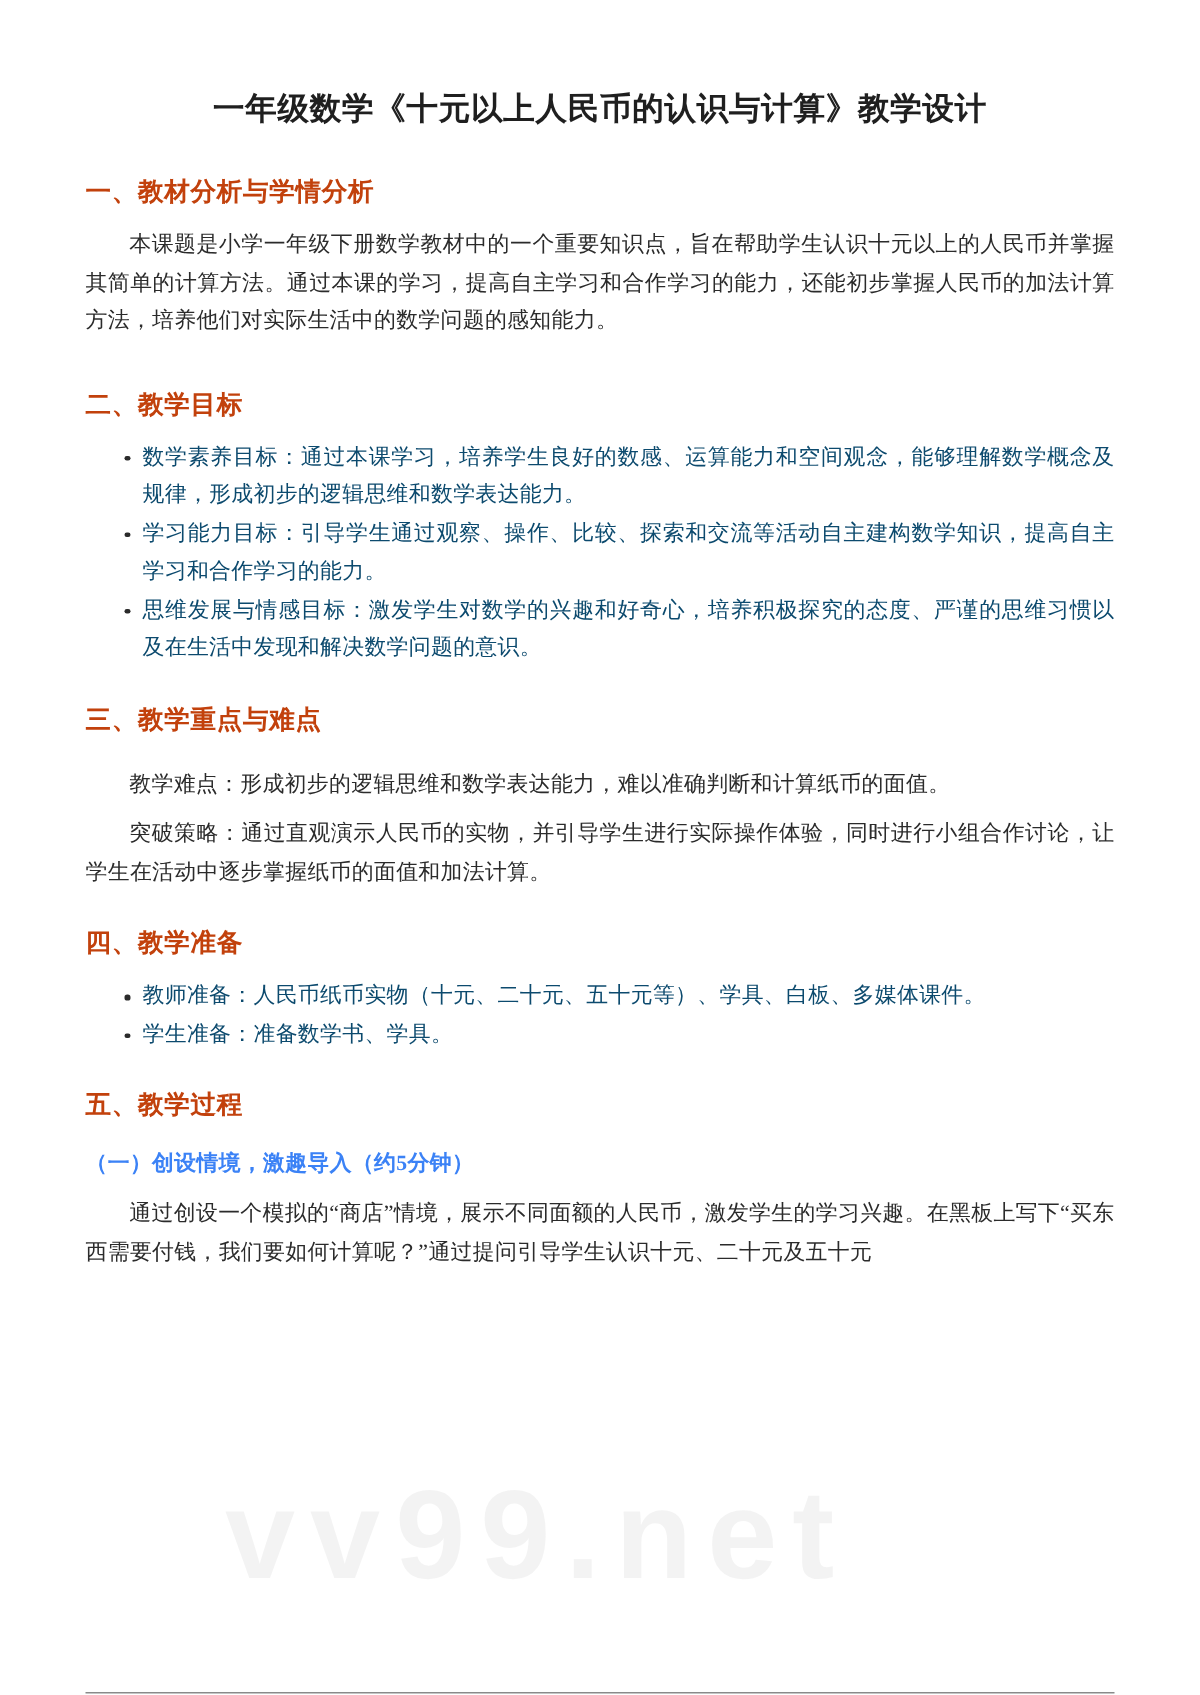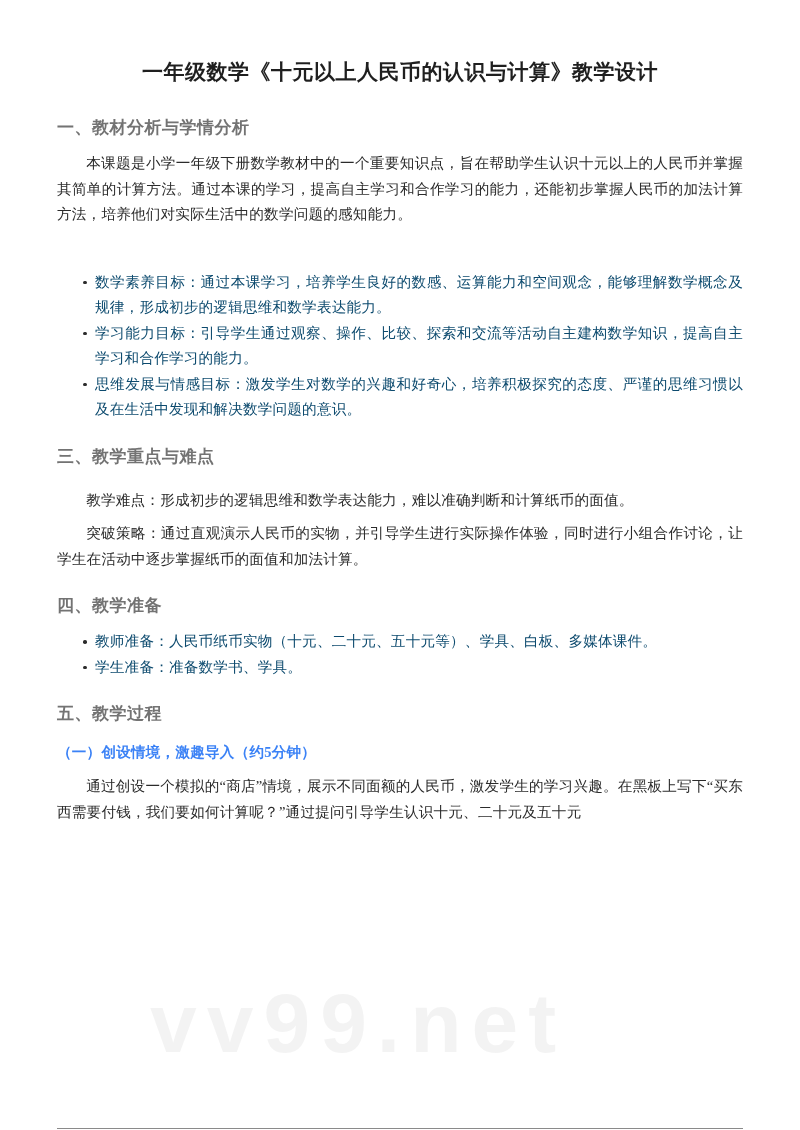--- a/index.html
+++ b/index.html
@@ -55,21 +55,21 @@
     letter-spacing: 0.5px;
     margin: 0;
     padding-top: 58px;
     color: #1f1f1f;
   }
 
   .sec-heading {
     font-family: Liberation Serif, serif;
     font-size: 17px;
     font-weight: 700;
-    color: #737373;
+    color: #c2410c;
     margin: 0;
     letter-spacing: 0.5px;
   }
 
   .sub-heading {
     font-family: "Liberation Serif", "DejaVu Serif", serif;
     font-size: 14.5px;
     font-weight: 700;
     color: #3b82f6;
     margin: 0;
@@ -155,20 +155,21 @@
 
     <div class="gap-title-sec"></div>
 
     <h2 class="sec-heading">一、教材分析与学情分析</h2>
     <div class="gap-sec-body"></div>
     <p class="para">本课题是小学一年级下册数学教材中的一个重要知识点，旨在帮助学生认识十元以上的人民币并掌握其简单的计算方法。通过本课的学习，提高自主学习和合作学习的能力，还能初步掌握人民币的加法计算方法，培养他们对实际生活中的数学问题的感知能力。</p>
     <div class="gap-para"></div>
 
     <div class="gap-body-sec"></div>
 
+    <h2 class="sec-heading">二、教学目标</h2>
     <div class="gap-sec-body"></div>
     <ul class="bullets">
       <li>数学素养目标：通过本课学习，培养学生良好的数感、运算能力和空间观念，能够理解数学概念及规律，形成初步的逻辑思维和数学表达能力。</li>
       <li>学习能力目标：引导学生通过观察、操作、比较、探索和交流等活动自主建构数学知识，提高自主学习和合作学习的能力。</li>
       <li>思维发展与情感目标：激发学生对数学的兴趣和好奇心，培养积极探究的态度、严谨的思维习惯以及在生活中发现和解决数学问题的意识。</li>
     </ul>
 
     <div class="gap-body-sec"></div>
 
     <h2 class="sec-heading">三、教学重点与难点</h2>

